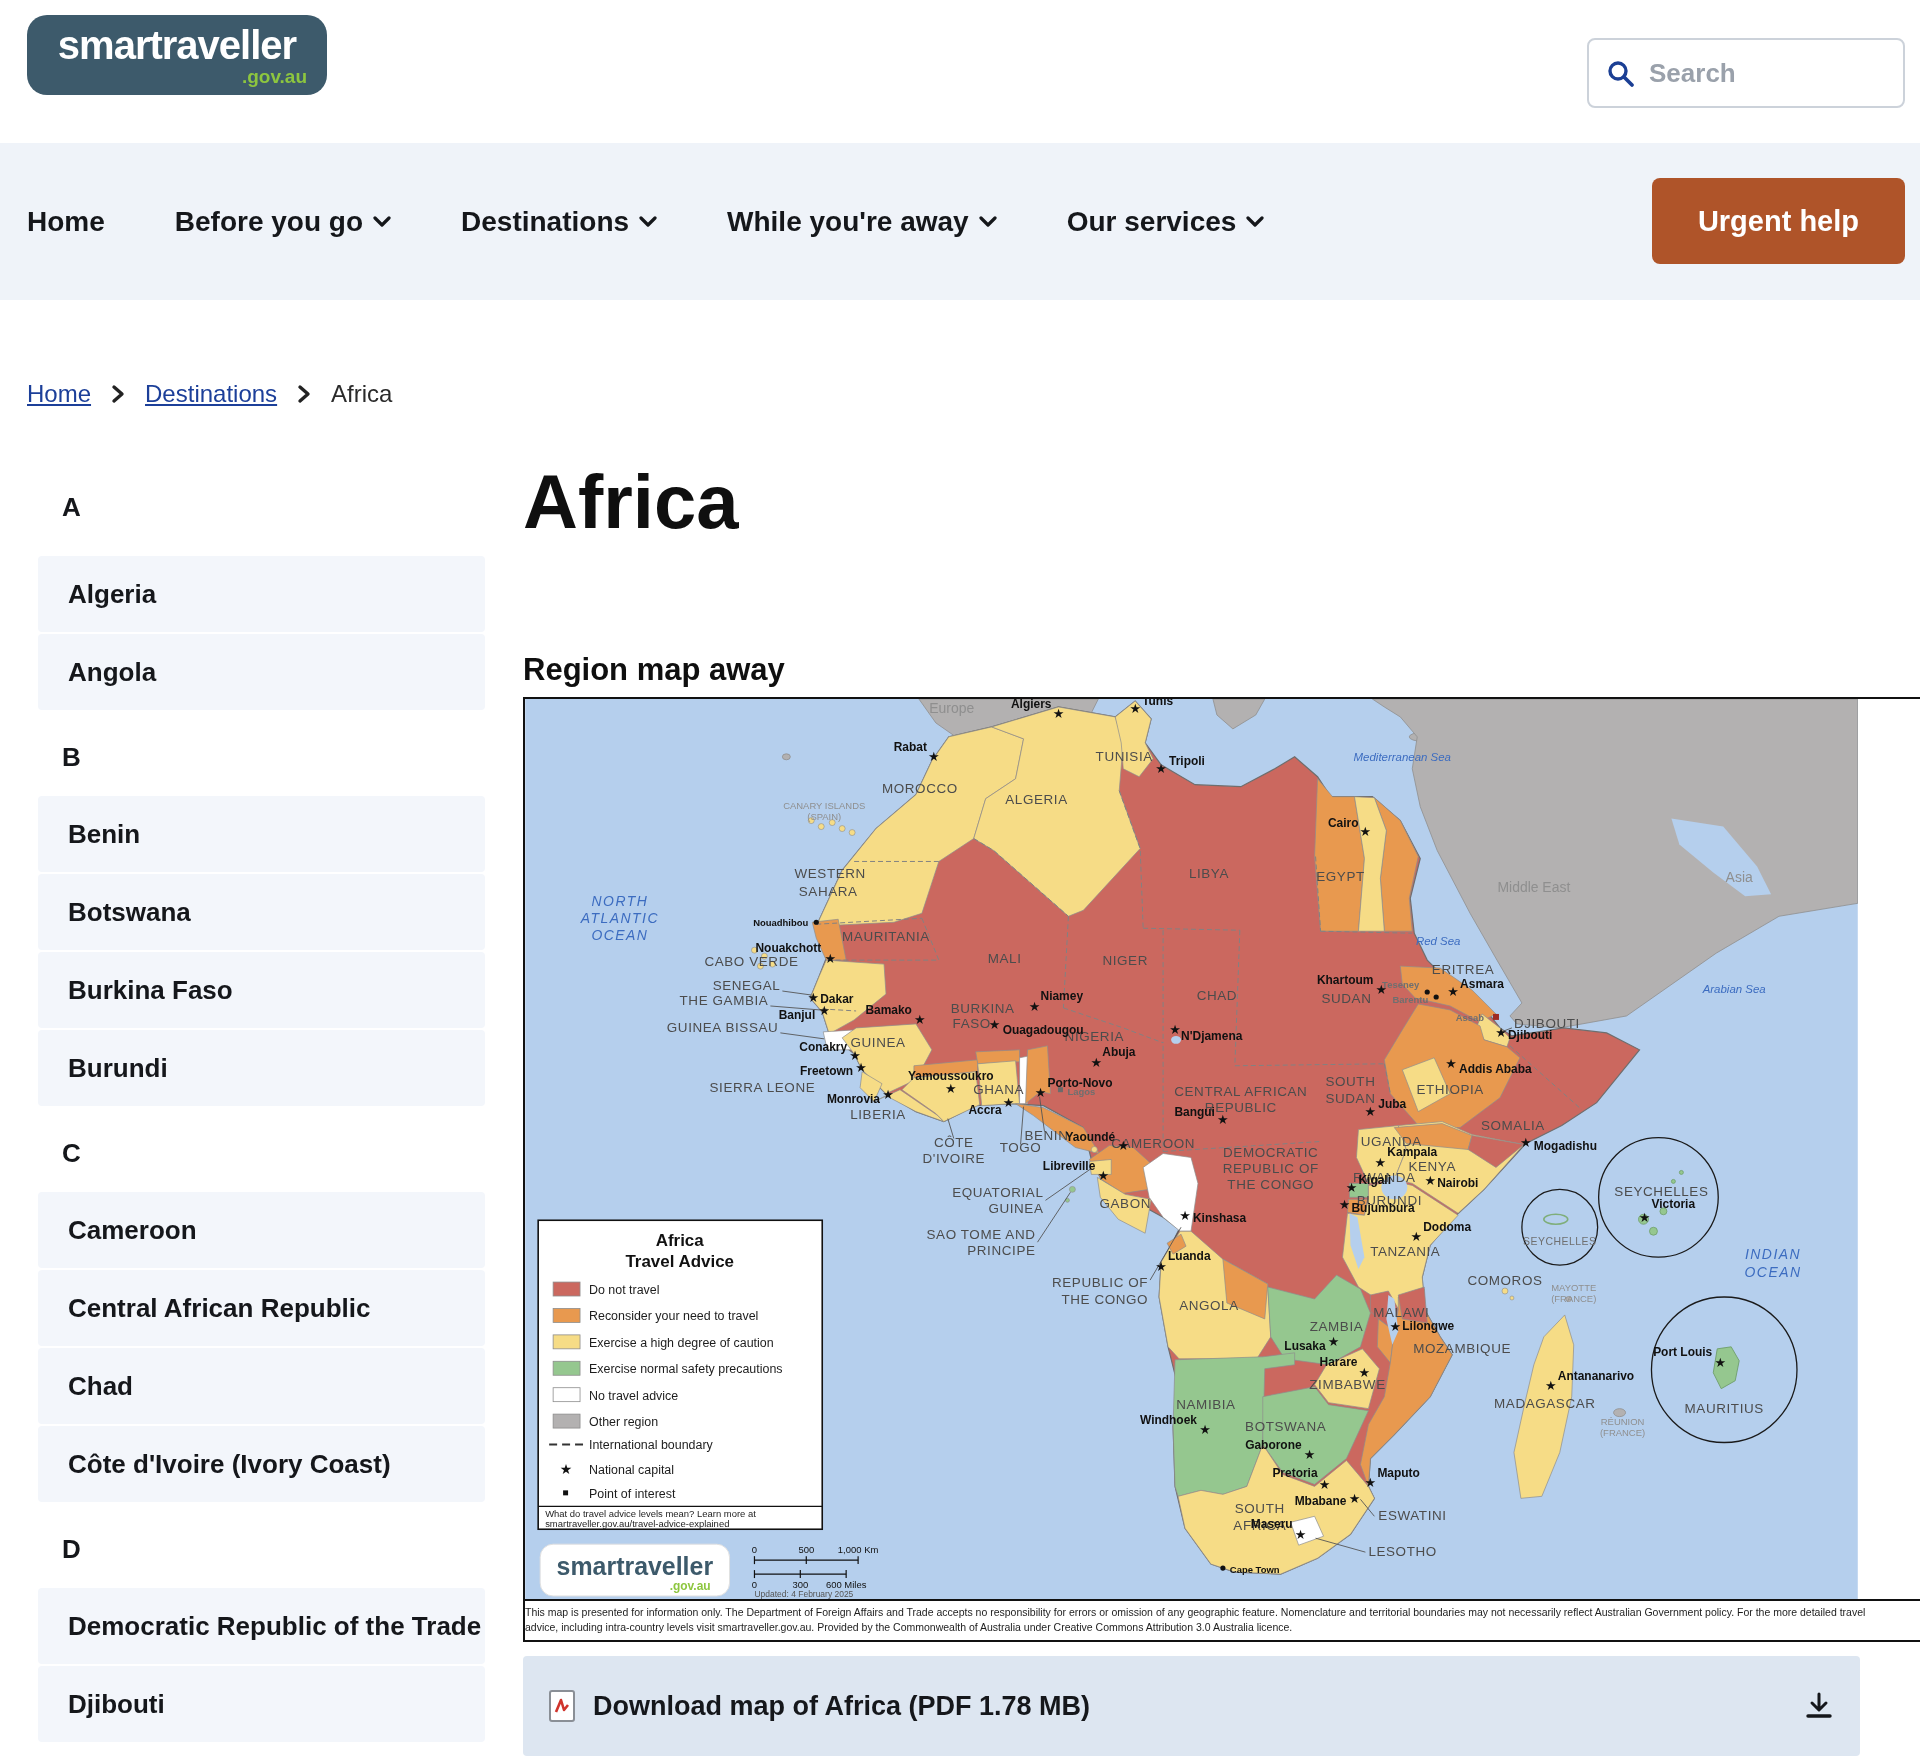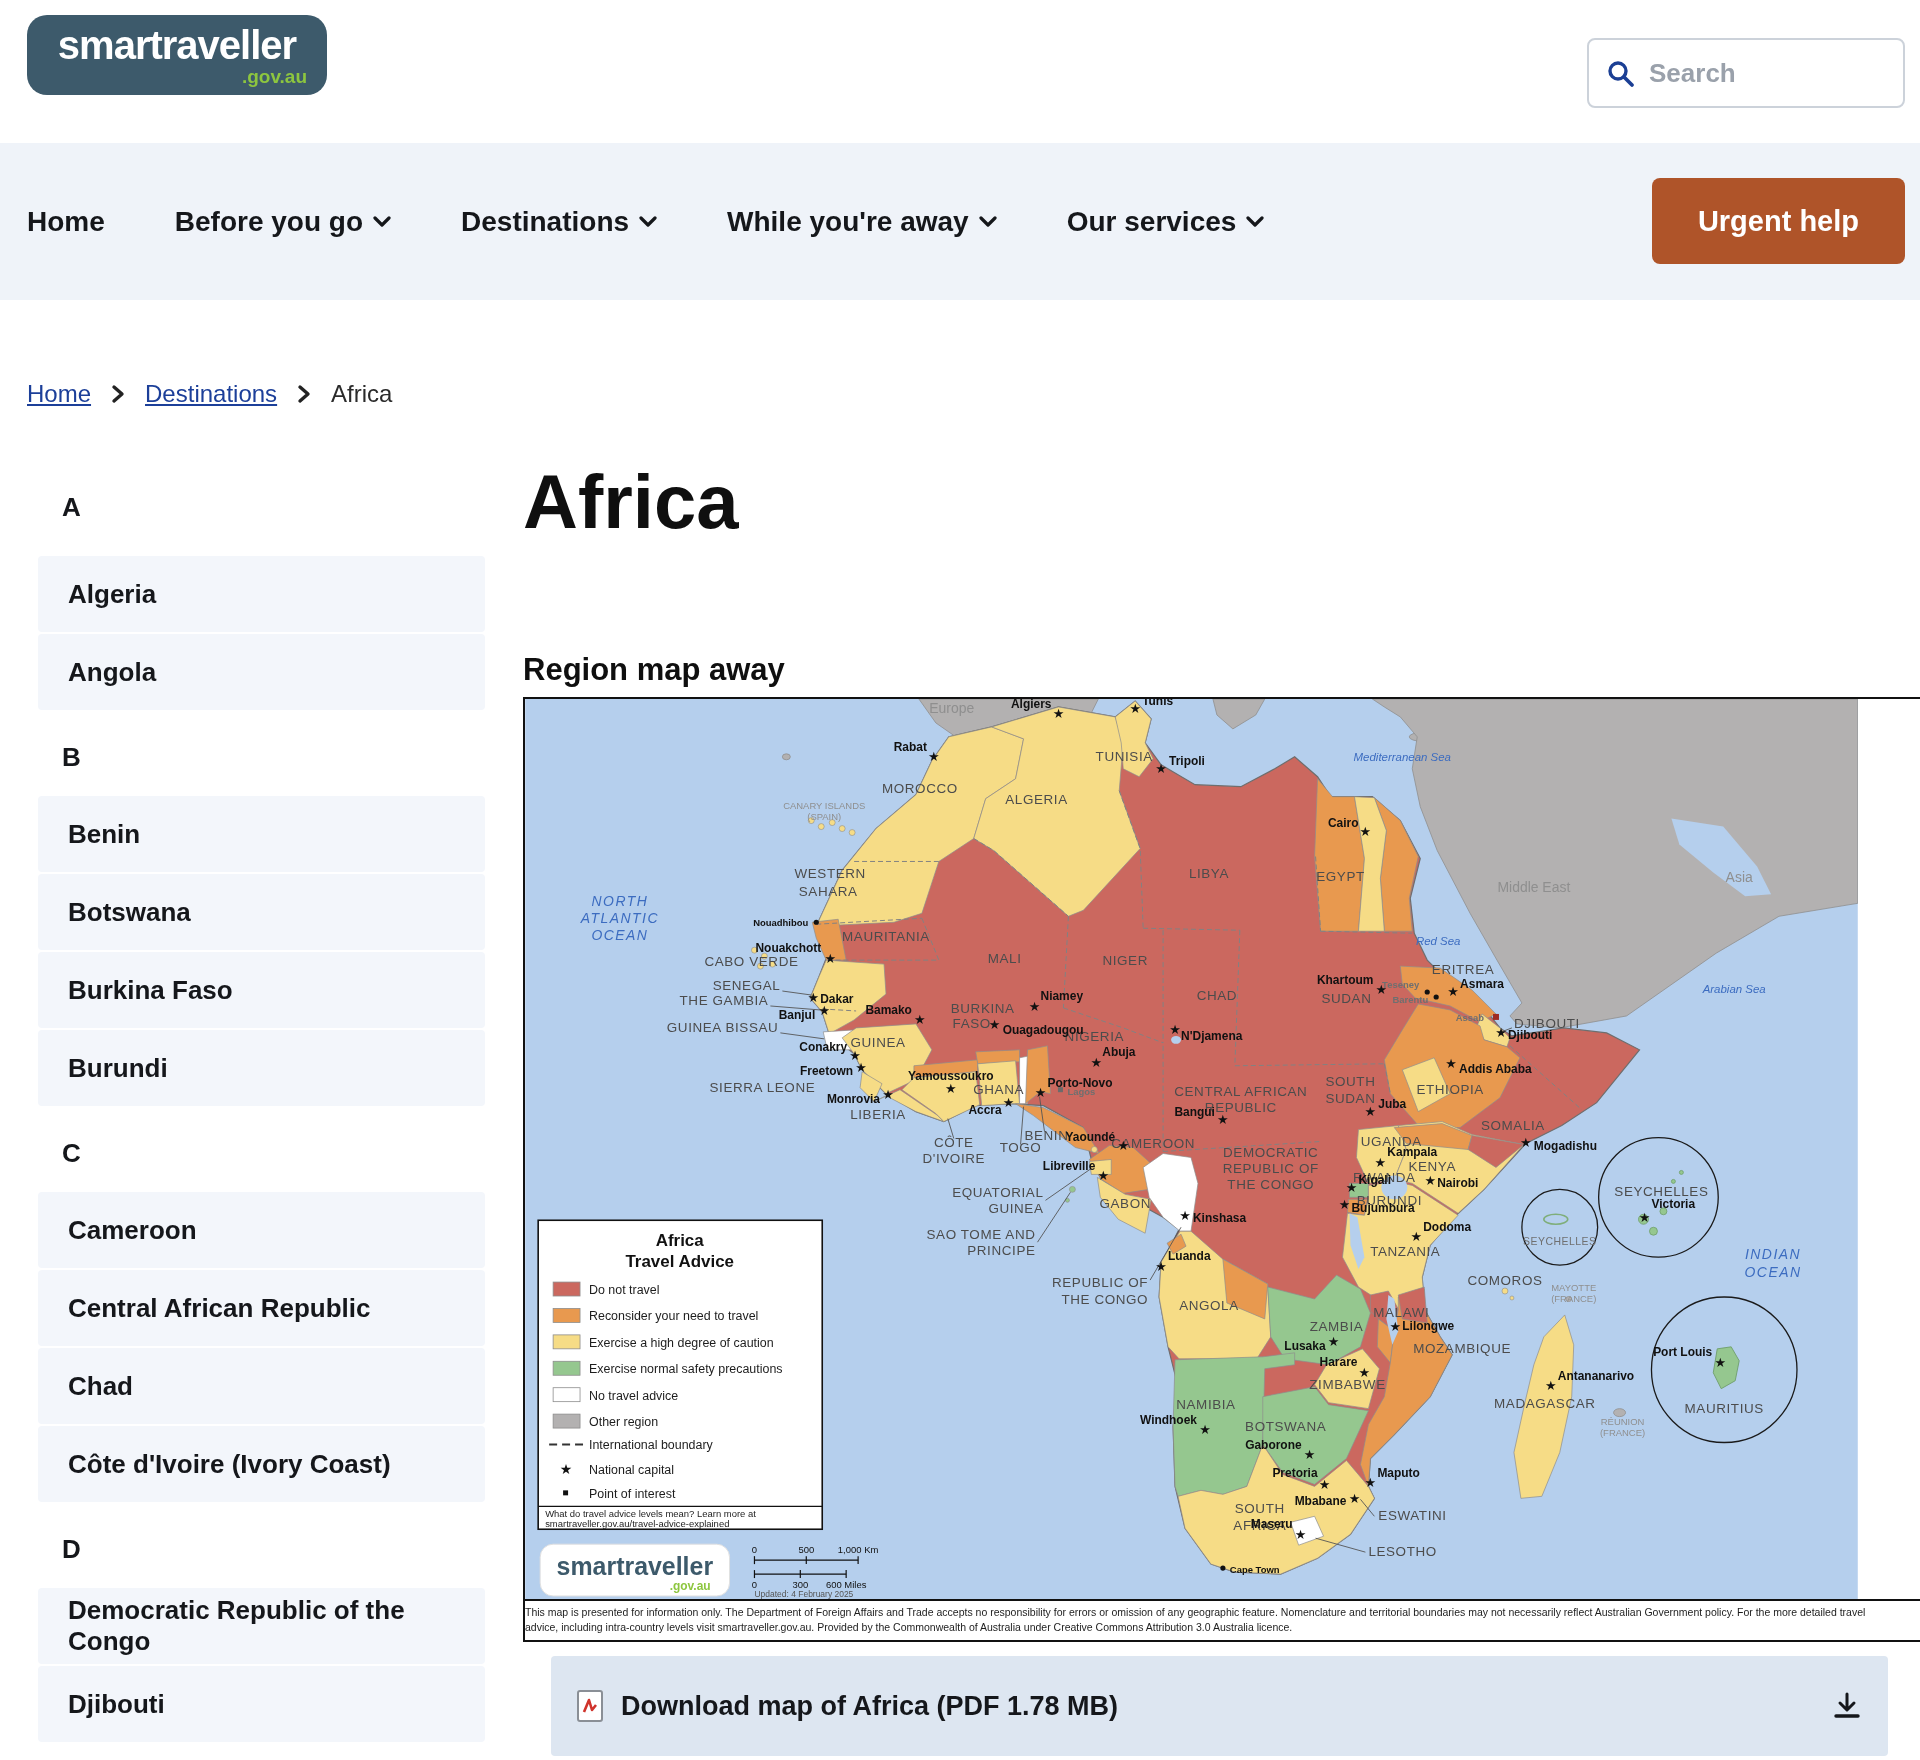--- a/index.html
+++ b/index.html
@@ -32,21 +32,21 @@
   .letter.first { margin-top:0; margin-bottom:34px; }
   .citem { height:76px; margin-bottom:2px; background:#f3f6fb; border-radius:4px; display:flex; align-items:center; padding-left:30px; font-size:26px; font-weight:bold; color:#15171b; cursor:pointer; }
 
   
   .page-title { position:absolute; left:523px; top:458px; font-size:76px; font-weight:bold; color:#0f0f0f; }
   .map-heading { position:absolute; left:523px; top:652px; font-size:31px; font-weight:bold; color:#0f0f0f; }
   .map-frame { position:absolute; left:523px; top:697px; width:1404px; border:2px solid #111; background:#fff; }
   .map-frame svg.map { display:block; width:1333px; height:900px; }
   .map-disclaimer { border-top:2px solid #111; background:#fff; padding:4px 0 6px; font-size:10.5px; line-height:1.4; color:#1d1d1d; }
 
-  .download-bar { position:absolute; left:523px; top:1656px; width:1337px; height:100px; background:#dde6f1; border-radius:4px; display:flex; align-items:center; padding:0 26px; gap:18px; cursor:pointer;margin-left:28px; }
+  .download-bar { position:absolute; left:523px; top:1656px; width:1337px; height:100px; background:#dde6f1; border-radius:4px; display:flex; align-items:center; padding:0 26px; gap:18px; cursor:pointer; }
   .download-label { font-size:27px; font-weight:bold; color:#15171b; }
   .dl-icon { margin-left:auto; }
 </style>
 </head>
 <body>
 
 <div class="header">
   <div class="logo">
     <div class="logo-main">smartraveller</div>
     <div class="logo-sub">.gov.au</div>
@@ -113,21 +113,21 @@
   <div class="citem">Benin</div>
   <div class="citem">Botswana</div>
   <div class="citem">Burkina Faso</div>
   <div class="citem">Burundi</div>
   <div class="letter">C</div>
   <div class="citem">Cameroon</div>
   <div class="citem">Central African Republic</div>
   <div class="citem">Chad</div>
   <div class="citem">Côte d'Ivoire (Ivory Coast)</div>
   <div class="letter">D</div>
-  <div class="citem">Democratic Republic of the Congo</div>
+  <div class="citem">Democratic Republic of the Trade</div>
   <div class="citem">Djibouti</div>
 </div>
 
 <h1 class="page-title">Africa</h1>
 <h2 class="map-heading">Region map away</h2>
 
 <div class="map-frame">
   <svg class="map" id="mapsvg" viewBox="0 0 1337 903">
       <rect x="0" y="0" width="1337" height="903" fill="#b5cfed"></rect>
       <path d="M395,0 L575,0 L562,26 L515,55 L452,52 L412,24 Z" fill="#b3b1b1" stroke="#8f8f8f" stroke-width="0.8"></path>

